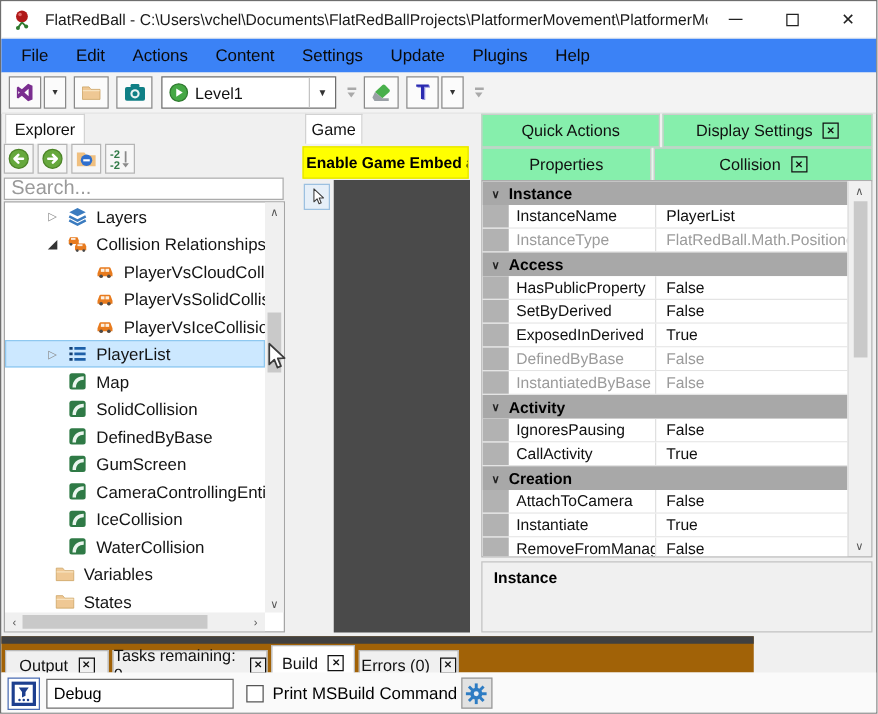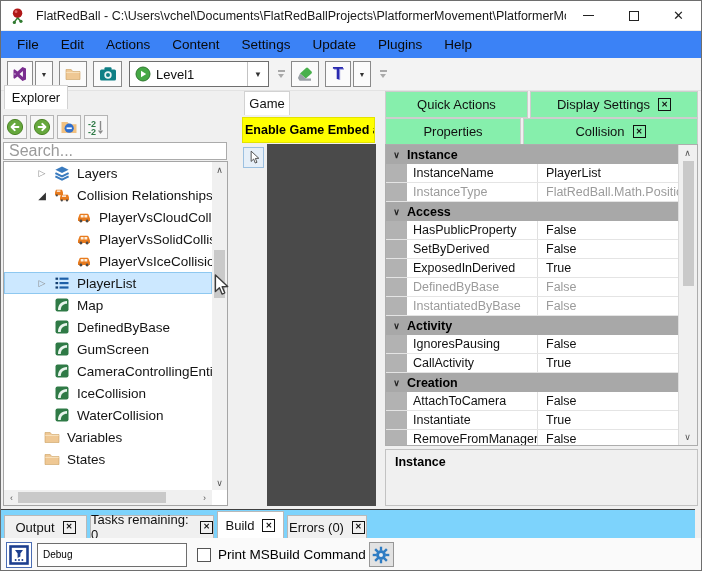--- a/index.html
+++ b/index.html
@@ -65,37 +65,37 @@
 
   
   .rtab{position:absolute;height:27px;background:#86efac;border:1px solid #cdcdcd;display:flex;align-items:center;justify-content:center;gap:8px;font-size:13px;}
   .xbox{width:13px;height:13px;border:1.5px solid #111;display:flex;align-items:center;justify-content:center;font-size:8px;font-weight:bold;color:#111;line-height:1;flex:none;}
   .grid{position:absolute;left:384px;top:143px;width:313px;height:302px;background:#fff;border:1px solid #adadad;overflow:hidden;}
   .grid-rows{position:absolute;left:0;top:0;right:19px;bottom:0;}
   .psec{height:19px;background:#a8a8a8;display:flex;align-items:center;font-size:12.5px;font-weight:bold;color:#000;}
   .psec .chev{width:21px;text-align:center;font-size:9px;flex:none;color:#222;}
   .prow{height:19px;display:flex;align-items:center;font-size:12.5px;background:#fff;border-bottom:1px solid #e4e4e4;}
   .pgut{width:21px;height:100%;background:#b2b2b2;flex:none;}
-  .pname{width:131px;height:100%;display:flex;align-items:center;padding-left:6px;border-right:1px solid #e0e0e0;overflow:hidden;white-space:nowrap;}
+  .pname{width:118px;height:100%;display:flex;align-items:center;padding-left:6px;border-right:1px solid #e0e0e0;overflow:hidden;white-space:nowrap;}
   .pval{flex:1;height:100%;display:flex;align-items:center;padding-left:8px;overflow:hidden;white-space:nowrap;}
   .dis .pname,.dis .pval{color:#9b9b9b;}
   .grid .vscroll{position:absolute;right:0;top:0;bottom:0;width:19px;background:#f0f0f0;border-left:1px solid #dcdcdc;}
   .grid .sarrow{width:19px;height:16px;}
   .desc{position:absolute;left:384px;top:448px;width:313px;height:57px;background:#f0f0f0;border:1px solid #c2c2c2;padding:5px 9px;font-size:12.5px;font-weight:bold;color:#000;}
 
   
-  .btabs{position:absolute;left:0;top:508px;width:694px;height:29px;background:#7dd3fc;border-top:1px solid #404040;}
+  .btabs{position:absolute;left:0;top:508px;width:602px;height:29px;background:#a16207;border-top:6px solid #404040;}
   .btab{position:absolute;display:flex;align-items:center;justify-content:center;gap:8px;font-size:13px;background:#f0f0f0;border:1px solid #b9b9b9;}
   .btab.active{background:#fff;border-bottom:none;}
 
   
   .bbar{position:absolute;left:0;top:537px;width:702px;height:33px;background:#fafafa;display:flex;align-items:center;padding-left:5px;}
   .msb{width:26px;height:26px;border:1px solid #4a6cb3;background:#fff;display:flex;align-items:center;justify-content:center;margin-right:5px;}
   .msb svg{width:20px;height:20px;}
-  .dbg{width:150px;height:24px;border:1px solid #6e6e6e;background:#fff;font-size:10px;padding:0 5px;font-family:"Liberation Sans",sans-serif;}
+  .dbg{width:150px;height:24px;border:1px solid #6e6e6e;background:#fff;font-size:13px;padding:0 5px;font-family:"Liberation Sans",sans-serif;}
   .chk{width:14px;height:14px;border:1px solid #555;background:#fff;margin:0 7px 0 10px;flex:none;}
   .chklabel{font-size:13.5px;color:#000;}
   .gearbtn{width:25px;height:25px;background:#e2e2e2;border:1px solid #979797;display:flex;align-items:center;justify-content:center;margin-left:3px;}
   .gearbtn svg{width:18px;height:18px;}
 
   .mouse{position:absolute;left:208px;top:271px;width:22px;height:28px;z-index:30;}
 </style>
 </head>
 <body>
 
@@ -287,21 +287,21 @@
       </div>
     <div class="tbtn narrow">
         <span style="font-size:7px">▼</span>
       </div>
     <div class="grip">
         <i></i>
         <b></b>
       </div>
   </div>
 
-  <div class="tab" style="left:3px;top:84px;width:64px;height:24px">
+  <div class="tab" style="left:3px;top:90px;width:64px;height:24px">
     <span>Explorer</span>
   </div>
   <div class="exp-tools">
     <div class="ebtn">
         <svg>
           <use href="#sym-nav-back"></use>
         </svg>
       </div>
     <div class="ebtn">
         <svg>
@@ -364,20 +364,27 @@
             <use href="#sym-list"></use>
           </svg>
         <span>PlayerList</span>
       </div>
       <div class="trow lv1">
         <span class="arrow"></span>
         <svg class="ic">
             <use href="#sym-entity"></use>
           </svg>
         <span>Map</span>
+      </div>
+      <div class="trow lv1">
+        <span class="arrow"></span>
+        <svg class="ic">
+            <use href="#sym-entity"></use>
+          </svg>
+        <span>SolidCollision</span>
       </div>
       <div class="trow lv1">
         <span class="arrow"></span>
         <svg class="ic">
             <use href="#sym-entity"></use>
           </svg>
         <span>DefinedByBase</span>
       </div>
       <div class="trow lv1">
         <span class="arrow"></span>

